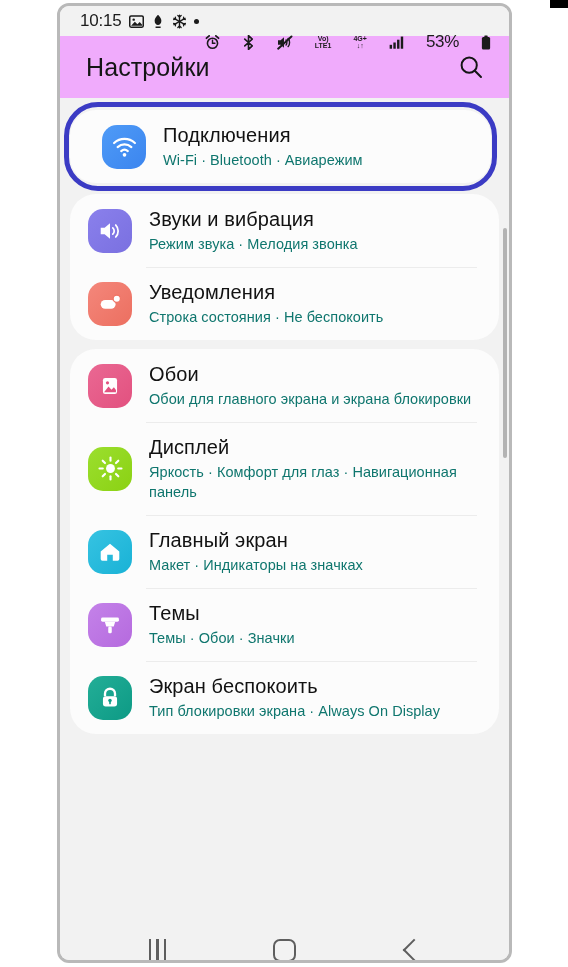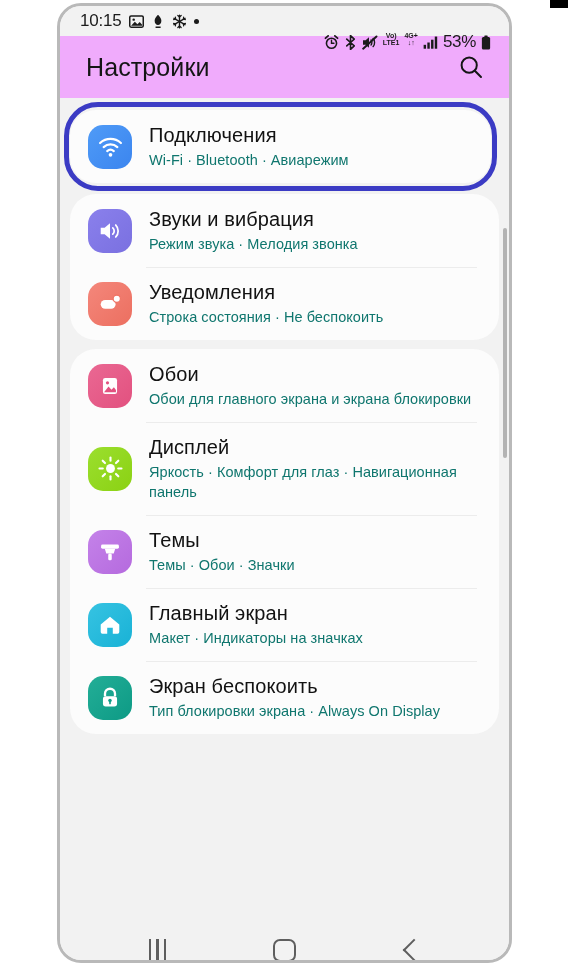--- a/index.html
+++ b/index.html
@@ -16,36 +16,36 @@
     position: absolute; top: 0; right: 0;
     width: 18px; height: 8px; background: #000;
   }
 
   
   .phone {
     position: absolute;
     left: 57px; top: 3px;
     width: 455px; height: 960px;
     border: 3px solid #b9b9b9;
-    border-radius: 24px;
+    border-radius: 12px;
     background: #f2f2f2;
     overflow: hidden;
   }
 
   
   .statusbar {
     position: relative;
     height: 30px;
     padding: 0 18px 0 20px;
     display: flex; align-items: center;
     background: #f2f2f2;
     font-size: 16px; color: #1b1b1b;
   }
   .sb-left { display: flex; align-items: center; gap: 7px; }
-  .sb-right { margin-left: auto; display: flex; gap: 5px; margin-top: 42px; }
+  .sb-right { margin-left: auto; display: flex; align-items: center; gap: 22px; margin-top: 42px; }
   .sb-time { font-size: 17px; letter-spacing: -0.2px; }
   .sb-ico { display:inline-flex; align-items:center; justify-content:center; }
   .sb-dot { width: 5px; height: 5px; border-radius: 50%; background: #1b1b1b; display:inline-block; }
   .sb-net { font-size: 7px; line-height: 7px; text-align:center; font-family:"Liberation Sans",sans-serif; font-weight:700;}
   .sb-net span { display:block; }
   .sb-pct { font-size: 17px; letter-spacing:-0.3px; }
 
   
   .appbar {
     height: 62px;
@@ -71,20 +71,21 @@
 
   .card {
     background: #fcfcfc;
     border-radius: 26px;
     margin-bottom: 9px;
     padding: 0 0 0 0;
   }
   .card.highlight-wrap {
     position: relative;
     margin: 12px 8px 11px 0;
+    padding-left: 14px;
   }
   .hl-ring {
     position: absolute;
     left: -6px; top: -8px; right: -6px; bottom: -8px;
     border: 5px solid #3b3bc4;
     border-radius: 34px;
     pointer-events: none;
   }
 
   .row {
@@ -337,42 +338,42 @@
               </g>
             </svg>
           </div>
           <div class="row-text">
             <div class="row-title">Дисплей</div>
             <div class="row-sub">Яркость · Комфорт для глаз · Навигационная панель</div>
           </div>
         </div>
 
         <div class="row">
+          <div class="row-icon" style="background:linear-gradient(135deg,#36c3e2,#19b2d6);">
+            <svg width="26" height="26" viewBox="0 0 28 28">
+              <path d="M14 5.2 L24 13.4 v8.2 a1.8 1.8 0 0 1 -1.8 1.8 h-5.2 v-6.4 h-6 v6.4 h-5.2 a1.8 1.8 0 0 1 -1.8 -1.8 v-8.2 Z" fill="#fff"></path>
+            </svg>
+          </div>
+          <div class="row-text">
+            <div class="row-title">Главный экран</div>
+            <div class="row-sub">Макет · Индикаторы на значках</div>
+          </div>
+        </div>
+
+        <div class="row">
           <div class="row-icon" style="background:linear-gradient(135deg,#c482e9,#b56ade);">
             <svg width="26" height="26" viewBox="0 0 28 28">
               <rect x="4.4" y="6" width="19.2" height="4.4" rx="1.6" fill="#fff"></rect>
               <path d="M8.4 10.4 h11.2 l-1.6 5.2 h-8 Z" fill="#fff"></path>
               <rect x="12.1" y="15.6" width="3.8" height="7.4" rx="1.5" fill="#fff"></rect>
             </svg>
           </div>
           <div class="row-text">
             <div class="row-title">Темы</div>
             <div class="row-sub">Темы · Обои · Значки</div>
-          </div>
-        </div>
-
-        <div class="row">
-          <div class="row-icon" style="background:linear-gradient(135deg,#36c3e2,#19b2d6);">
-            <svg width="26" height="26" viewBox="0 0 28 28">
-              <path d="M14 5.2 L24 13.4 v8.2 a1.8 1.8 0 0 1 -1.8 1.8 h-5.2 v-6.4 h-6 v6.4 h-5.2 a1.8 1.8 0 0 1 -1.8 -1.8 v-8.2 Z" fill="#fff"></path>
-            </svg>
-          </div>
-          <div class="row-text">
-            <div class="row-title">Главный экран</div>
-            <div class="row-sub">Макет · Индикаторы на значках</div>
           </div>
         </div>
 
         <div class="row">
           <div class="row-icon" style="background:linear-gradient(135deg,#23ae97,#0d9a85);">
             <svg width="26" height="26" viewBox="0 0 28 28">
               <path d="M8.6 12 v-2.6 a5.4 5.4 0 0 1 10.8 0 V12" fill="none" stroke="#fff" stroke-width="2.5"></path>
               <rect x="6.4" y="12" width="15.2" height="11.2" rx="3" fill="#fff"></rect>
               <circle cx="14" cy="16.6" r="1.9" fill="#0f9d87"></circle>
               <rect x="13.1" y="17.2" width="1.8" height="3.6" rx="0.9" fill="#0f9d87"></rect>

